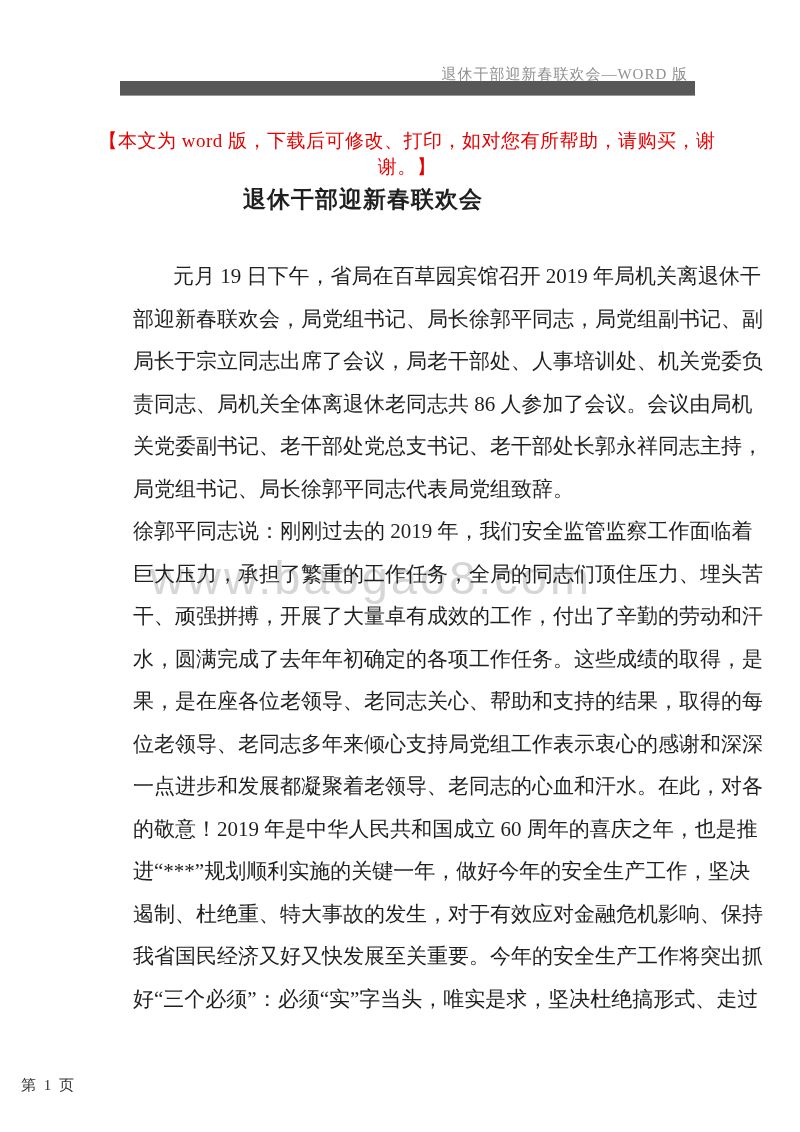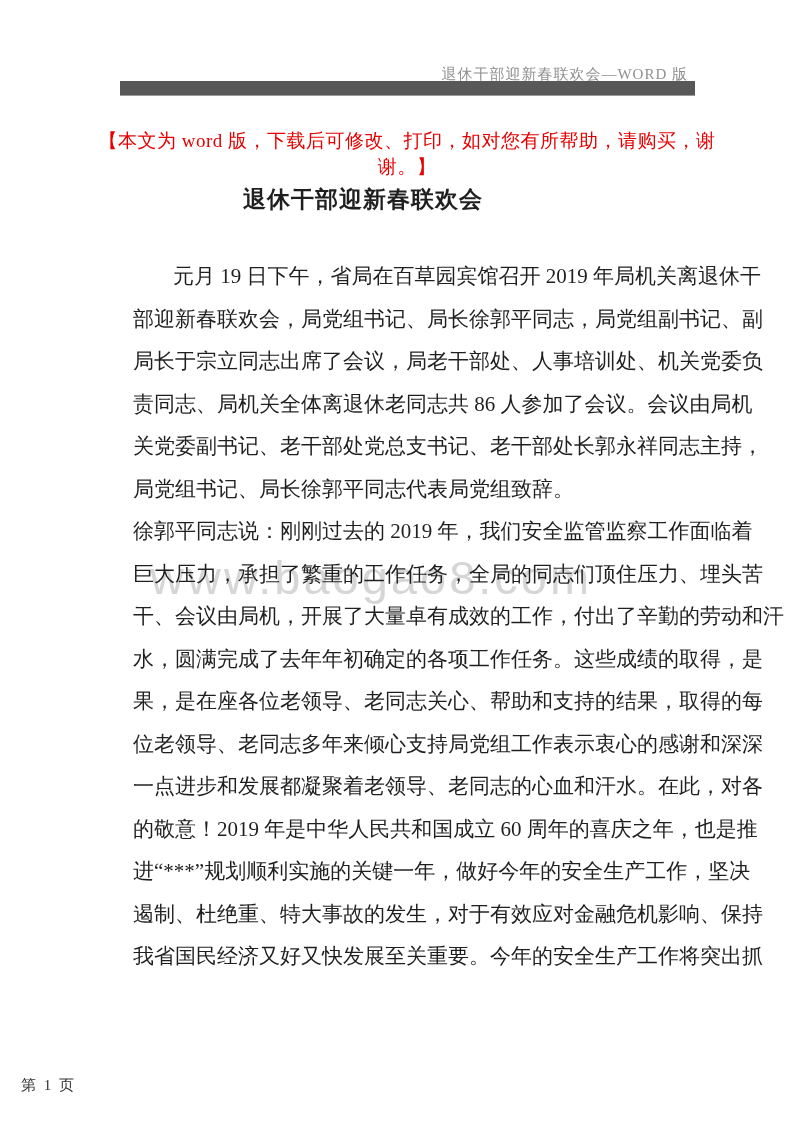--- a/index.html
+++ b/index.html
@@ -96,28 +96,29 @@
 
   <div class="body-text" id="paragraphs">
       <div class="line indent">元月 19 日下午，省局在百草园宾馆召开 2019 年局机关离退休干</div>
       <div class="line">部迎新春联欢会，局党组书记、局长徐郭平同志，局党组副书记、副</div>
       <div class="line">局长于宗立同志出席了会议，局老干部处、人事培训处、机关党委负</div>
       <div class="line">责同志、局机关全体离退休老同志共 86 人参加了会议。会议由局机</div>
       <div class="line">关党委副书记、老干部处党总支书记、老干部处长郭永祥同志主持，</div>
       <div class="line last-left">局党组书记、局长徐郭平同志代表局党组致辞。</div>
       <div class="line">徐郭平同志说：刚刚过去的 2019 年，我们安全监管监察工作面临着</div>
       <div class="line">巨大压力，承担了繁重的工作任务，全局的同志们顶住压力、埋头苦</div>
-      <div class="line">干、会议由局机，开展了大量卓有成效的工作，付出了辛勤的劳动和汗</div>
+      <div class="line">干、顽强拼搏，开展了大量卓有成效的工作，付出了辛勤的劳动和汗</div>
       <div class="line">水，圆满完成了去年年初确定的各项工作任务。这些成绩的取得，是</div>
       <div class="line">果，是在座各位老领导、老同志关心、帮助和支持的结果，取得的每</div>
       <div class="line">位老领导、老同志多年来倾心支持局党组工作表示衷心的感谢和深深</div>
       <div class="line">一点进步和发展都凝聚着老领导、老同志的心血和汗水。在此，对各</div>
       <div class="line">的敬意！2019 年是中华人民共和国成立 60 周年的喜庆之年，也是推</div>
       <div class="line">进“***”规划顺利实施的关键一年，做好今年的安全生产工作，坚决</div>
       <div class="line">遏制、杜绝重、特大事故的发生，对于有效应对金融危机影响、保持</div>
       <div class="line">我省国民经济又好又快发展至关重要。今年的安全生产工作将突出抓</div>
+      <div class="line">好“三个必须”：必须“实”字当头，唯实是求，坚决杜绝搞形式、走过</div>
     </div>
 
   <div class="footer">
     <span>第 1 页</span>
   </div>
 
 </div>
 
 </body></html>

